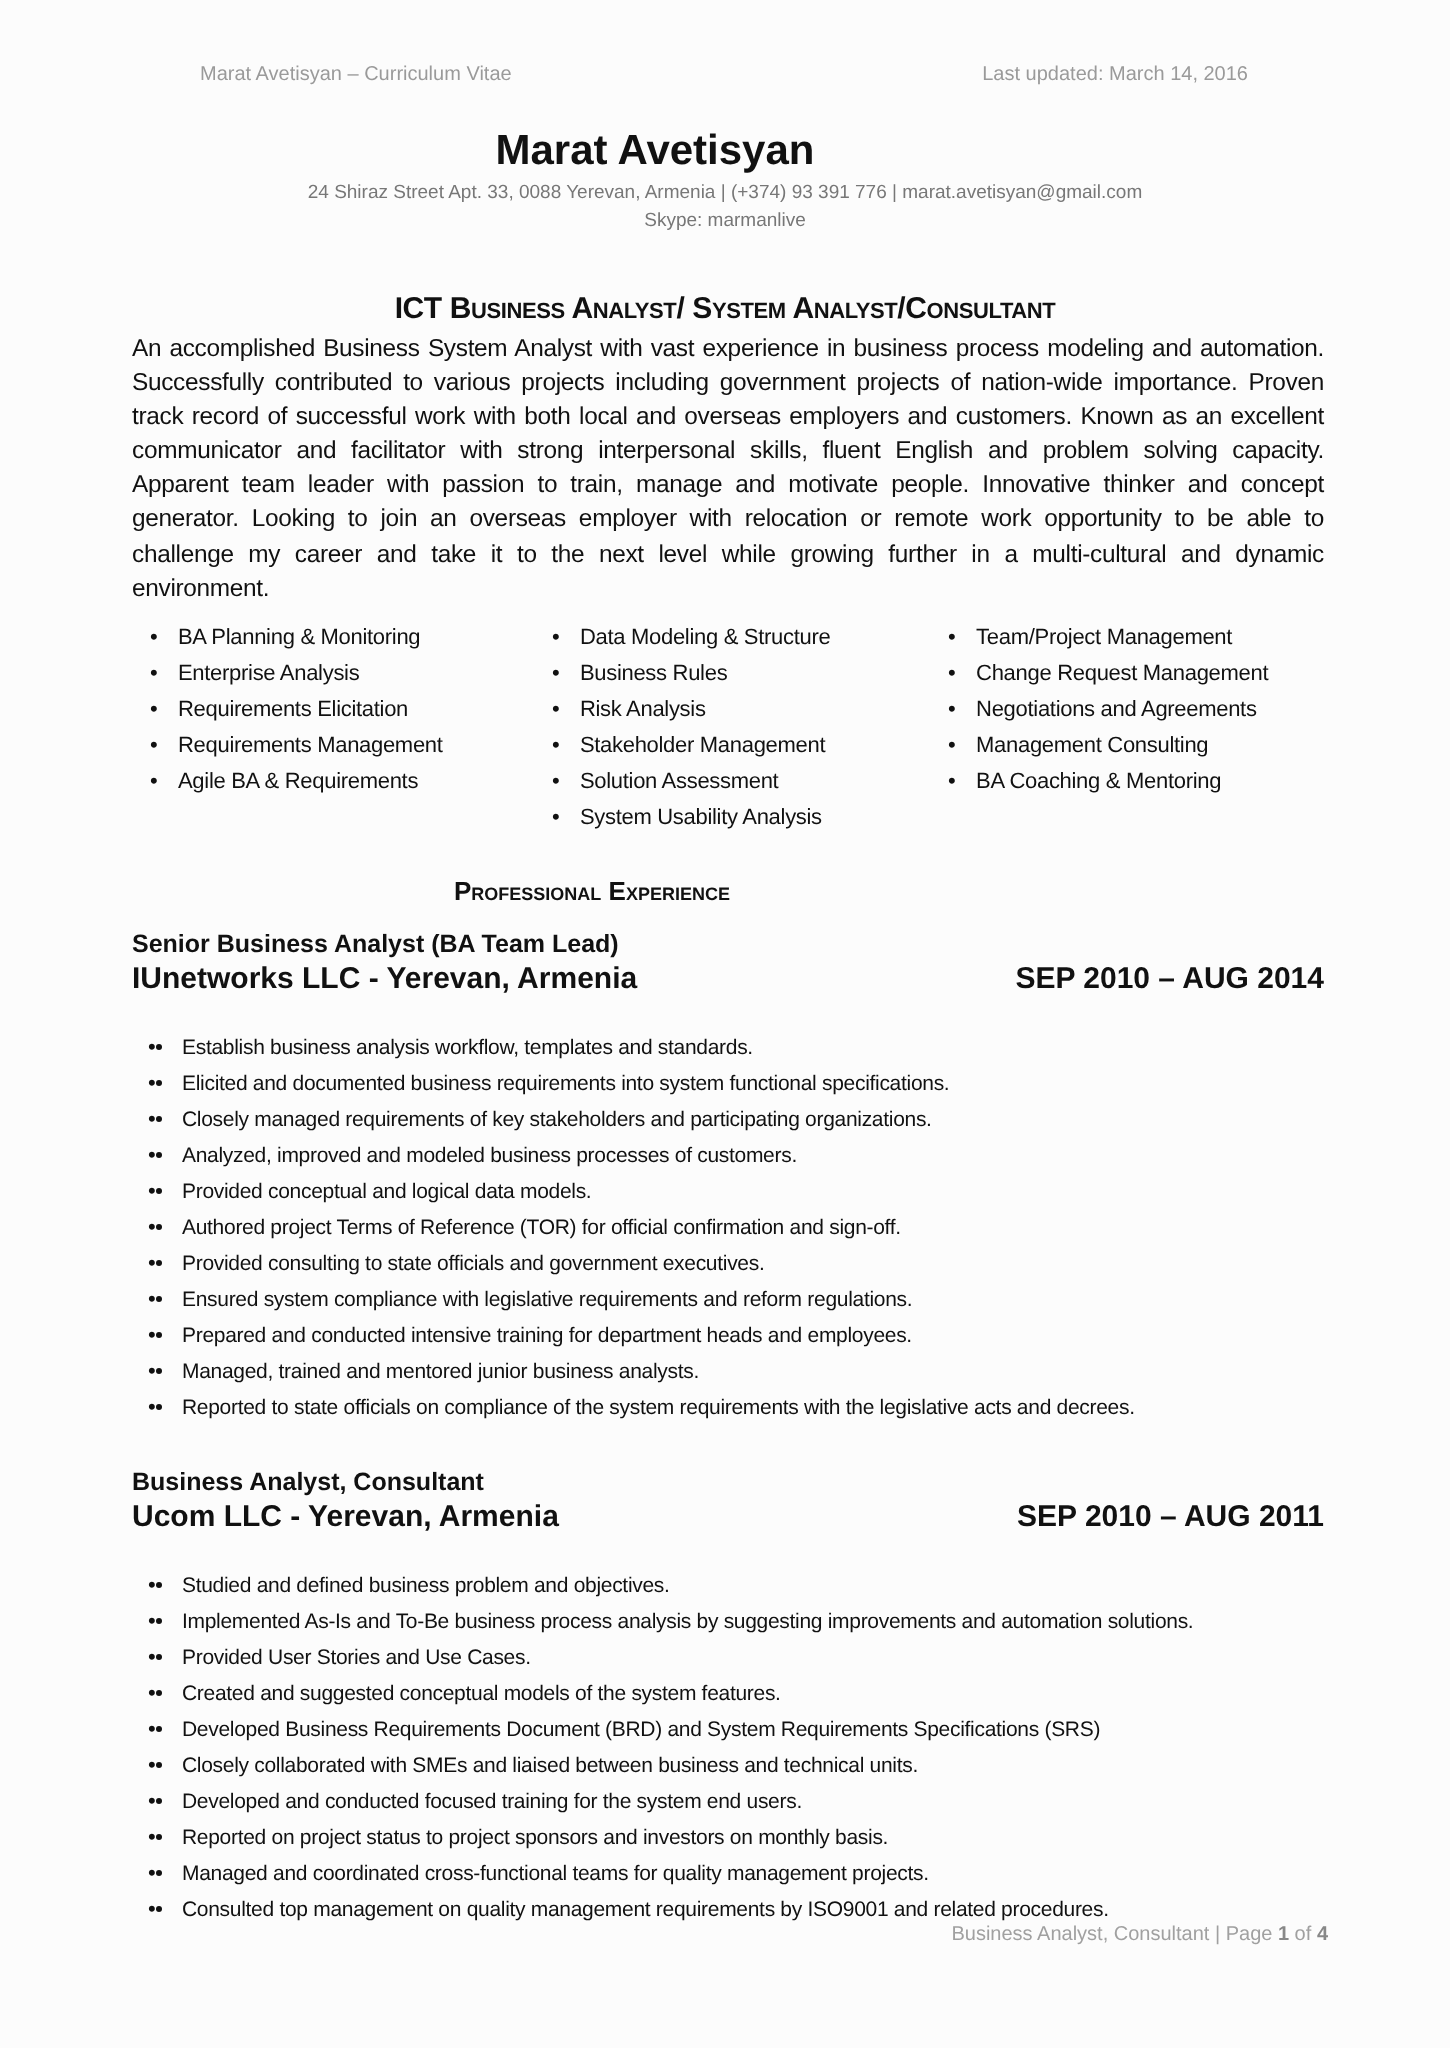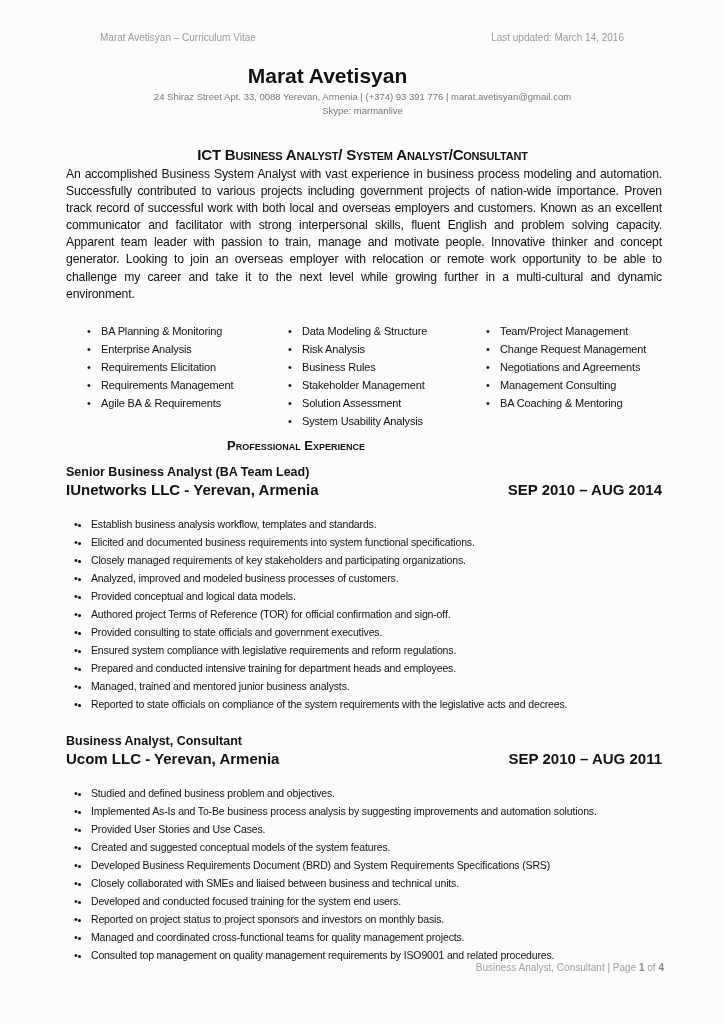--- a/index.html
+++ b/index.html
@@ -10,21 +10,21 @@
   .hdr { position:absolute; top:32px; font-size:10px; color:#9a9a9a; }
   .hdr.left { left:73px;margin-left:27px; }
   .hdr.right { right:101px; }
   .name { position:absolute; top:64px; left:0; width:655px; text-align:center; font-size:21px; font-weight:bold; color:#111; }
   .contact { position:absolute; top:90px; left:0; width:725px; text-align:center; font-size:9.5px; color:#777; line-height:14px; }
   .title { position:absolute; top:146px; left:0; width:725px; text-align:center; font-size:15px; font-weight:bold; font-variant:small-caps; letter-spacing:-0.2px; }
   .summary { position:absolute; top:166px; left:66px; width:596px; font-size:12.2px; line-height:17.1px; text-align:justify; letter-spacing:-0.15px; }
   .skills { position:absolute; top:311px; left:75px; width:600px; display:flex; }
   .skills .col { width:210px; }
   .skills .col:nth-child(2) { width:207px; }
-  .skills ul, .exp ul { list-style:none; margin:12px; padding:0; }
+  .skills ul, .exp ul { list-style:none; margin:0; padding:0; }
   .skills li { font-size:11px; line-height:17.9px; position:relative; padding-left:14px; letter-spacing:-0.15px; }
   .skills li::before, .exp li::before { content:"\2022"; position:absolute; left:0; font-size:11px; }
   .exp li::before { left:-17px; }
   .section-title { position:absolute; top:438px; left:0; width:592px; text-align:center; font-size:13px; font-weight:bold; font-variant:small-caps; }
   .job { position:absolute; left:66px; width:596px; }
   .job-role { font-size:12.5px; font-weight:bold; line-height:18px; }
   .job-company-row { display:flex; justify-content:space-between; font-size:15px; font-weight:bold; line-height:18px;align-items:flex-end; }
   .exp { padding-left:25px; }
   .exp li { position:relative; font-size:10.5px; line-height:18px; letter-spacing:-0.15px; }
   .footer { position:absolute; top:962px; right:61px; font-size:10px; color:#a0a0a0; }
@@ -51,22 +51,22 @@
       <li>BA Planning &amp; Monitoring</li>
       <li>Enterprise Analysis</li>
       <li>Requirements Elicitation</li>
       <li>Requirements Management</li>
       <li>Agile BA &amp; Requirements</li>
     </ul>
   </div>
   <div class="col">
     <ul>
       <li>Data Modeling &amp; Structure</li>
+      <li>Business Rules</li>
       <li>Risk Analysis</li>
-      <li>Business Rules</li>
       <li>Stakeholder Management</li>
       <li>Solution Assessment</li>
       <li>System Usability Analysis</li>
     </ul>
   </div>
   <div class="col">
     <ul>
       <li>Team/Project Management</li>
       <li>Change Request Management</li>
       <li>Negotiations and Agreements</li>

